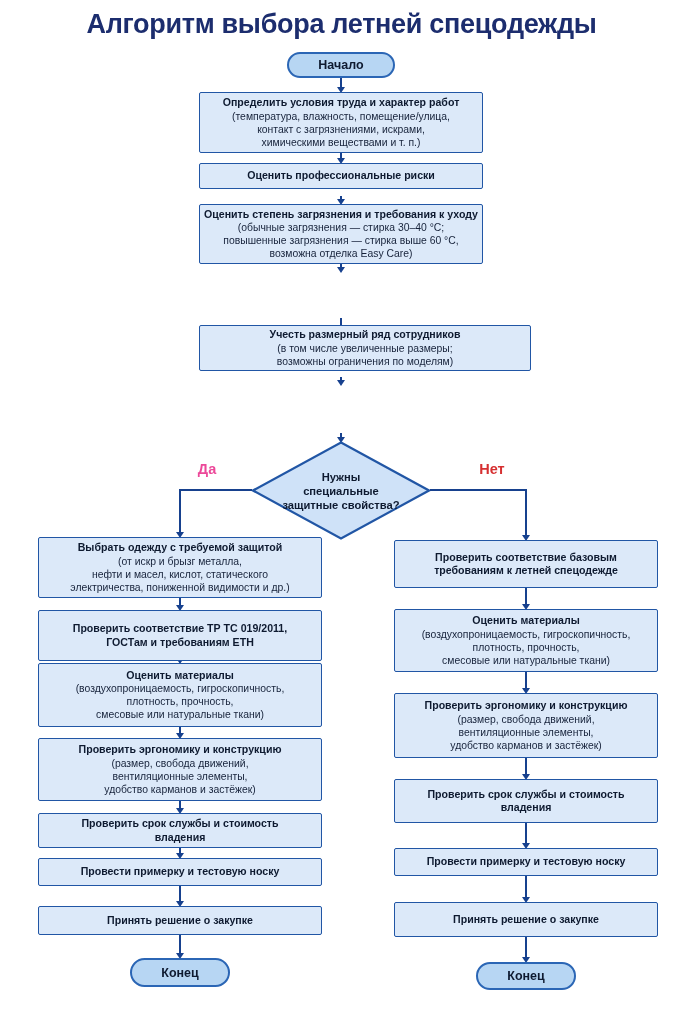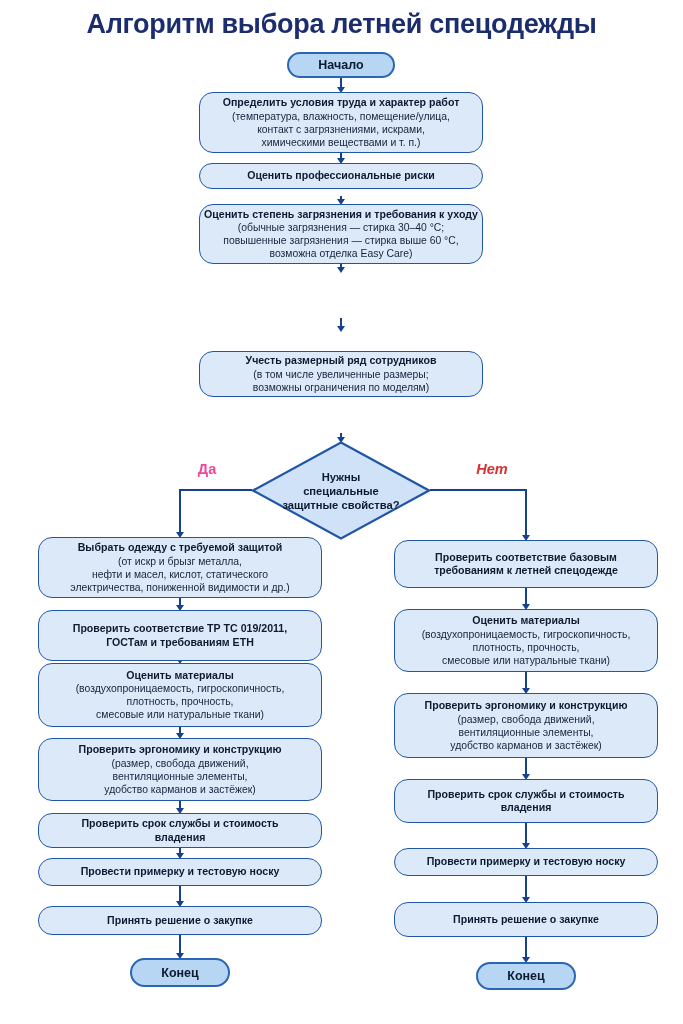--- a/index.html
+++ b/index.html
@@ -2,41 +2,41 @@
 <html><head>
 <meta charset="utf-8">
 <style>
   html,body{margin:0;padding:0;background:#ffffff;font-family:"Liberation Sans",sans-serif;}
   .canvas{position:relative;width:683px;height:1024px;background:#ffffff;overflow:hidden;}
 
   .page-title{position:absolute;top:9px;left:0;width:683px;text-align:center;
     font-size:27px;font-weight:bold;color:#1c2d6e;letter-spacing:-0.3px;}
 
   .box{position:absolute;box-sizing:border-box;background:#dce9f9;border:1.5px solid #2156a5;
-    border-radius:14px;display:flex;flex-direction:column;justify-content:center;align-items:center;
+    border-radius:2px;display:flex;flex-direction:column;justify-content:center;align-items:center;
     text-align:center;padding:2px 4px;}
   .box-title{font-weight:bold;font-size:10.6px;line-height:13.4px;color:#0e1a30;white-space:pre-line;}
   .box-details{font-size:10.4px;line-height:13.1px;color:#16223a;white-space:pre-line;}
 
   .pill{position:absolute;box-sizing:border-box;background:#b7d6f3;border:2px solid #2b66b5;
     border-radius:15px;display:flex;align-items:center;justify-content:center;
     font-weight:bold;font-size:12.5px;color:#0e1a30;}
 
   .varrow{position:absolute;width:2px;background:#17418e;}
   .varrow::after{content:"";position:absolute;left:50%;transform:translateX(-50%);bottom:-6px;
     border-left:4.5px solid transparent;border-right:4.5px solid transparent;border-top:6.5px solid #17418e;}
   .hline{position:absolute;height:2px;background:#17418e;}
 
   .diamond{position:absolute;left:251px;top:441px;width:180px;height:99px;}
   .diamond-label{position:absolute;left:251px;top:441px;width:180px;height:99px;display:flex;
     align-items:center;justify-content:center;text-align:center;font-weight:bold;
     font-size:11.2px;line-height:14px;color:#0e1a30;white-space:pre-line;}
 
   .branch-label{position:absolute;font-weight:bold;font-size:14.5px;text-align:center;width:44px;}
-  .yes{color:#ec4899;} .no{color:#d63031;font-style:italic;}
+  .yes{color:#ec4899;} .no{color:#d63031;}
 </style>
 </head>
 <body>
 
 <div class="canvas">
 
   <div class="page-title">Алгоритм выбора летней спецодежды</div>
 
   <div class="pill" style="left:287px;top:52px;width:108px;height:26px">Начало</div>
 
@@ -56,21 +56,21 @@
   </div>
   <div class="box" style="left:199px;top:163px;width:284px;height:26px">
     <div class="box-title">Оценить профессиональные риски</div>
   </div>
   <div class="box" style="left:199px;top:204px;width:284px;height:60px">
     <div class="box-title">Оценить степень загрязнения и требования к уходу</div>
     <div class="box-details">(обычные загрязнения — стирка 30–40 °C;
 повышенные загрязнения — стирка выше 60 °C,
 возможна отделка Easy Care)</div>
   </div>
-  <div class="box" style="left:199px;top:351px;width:284px;height:46px">
+  <div class="box" style="left:199px;top:325px;width:332px;height:46px">
     <div class="box-title">Учесть размерный ряд сотрудников</div>
     <div class="box-details">(в том числе увеличенные размеры;
 возможны ограничения по моделям)</div>
   </div>
 
   <svg class="diamond" width="180" height="99" viewBox="0 0 180 99">
     <polygon points="90,1.5 178,49.5 90,97.5 2,49.5" fill="#cfe2f8" stroke="#2156a5" stroke-width="2.2"></polygon>
   </svg>
   <div class="diamond-label">Нужны
 специальные

